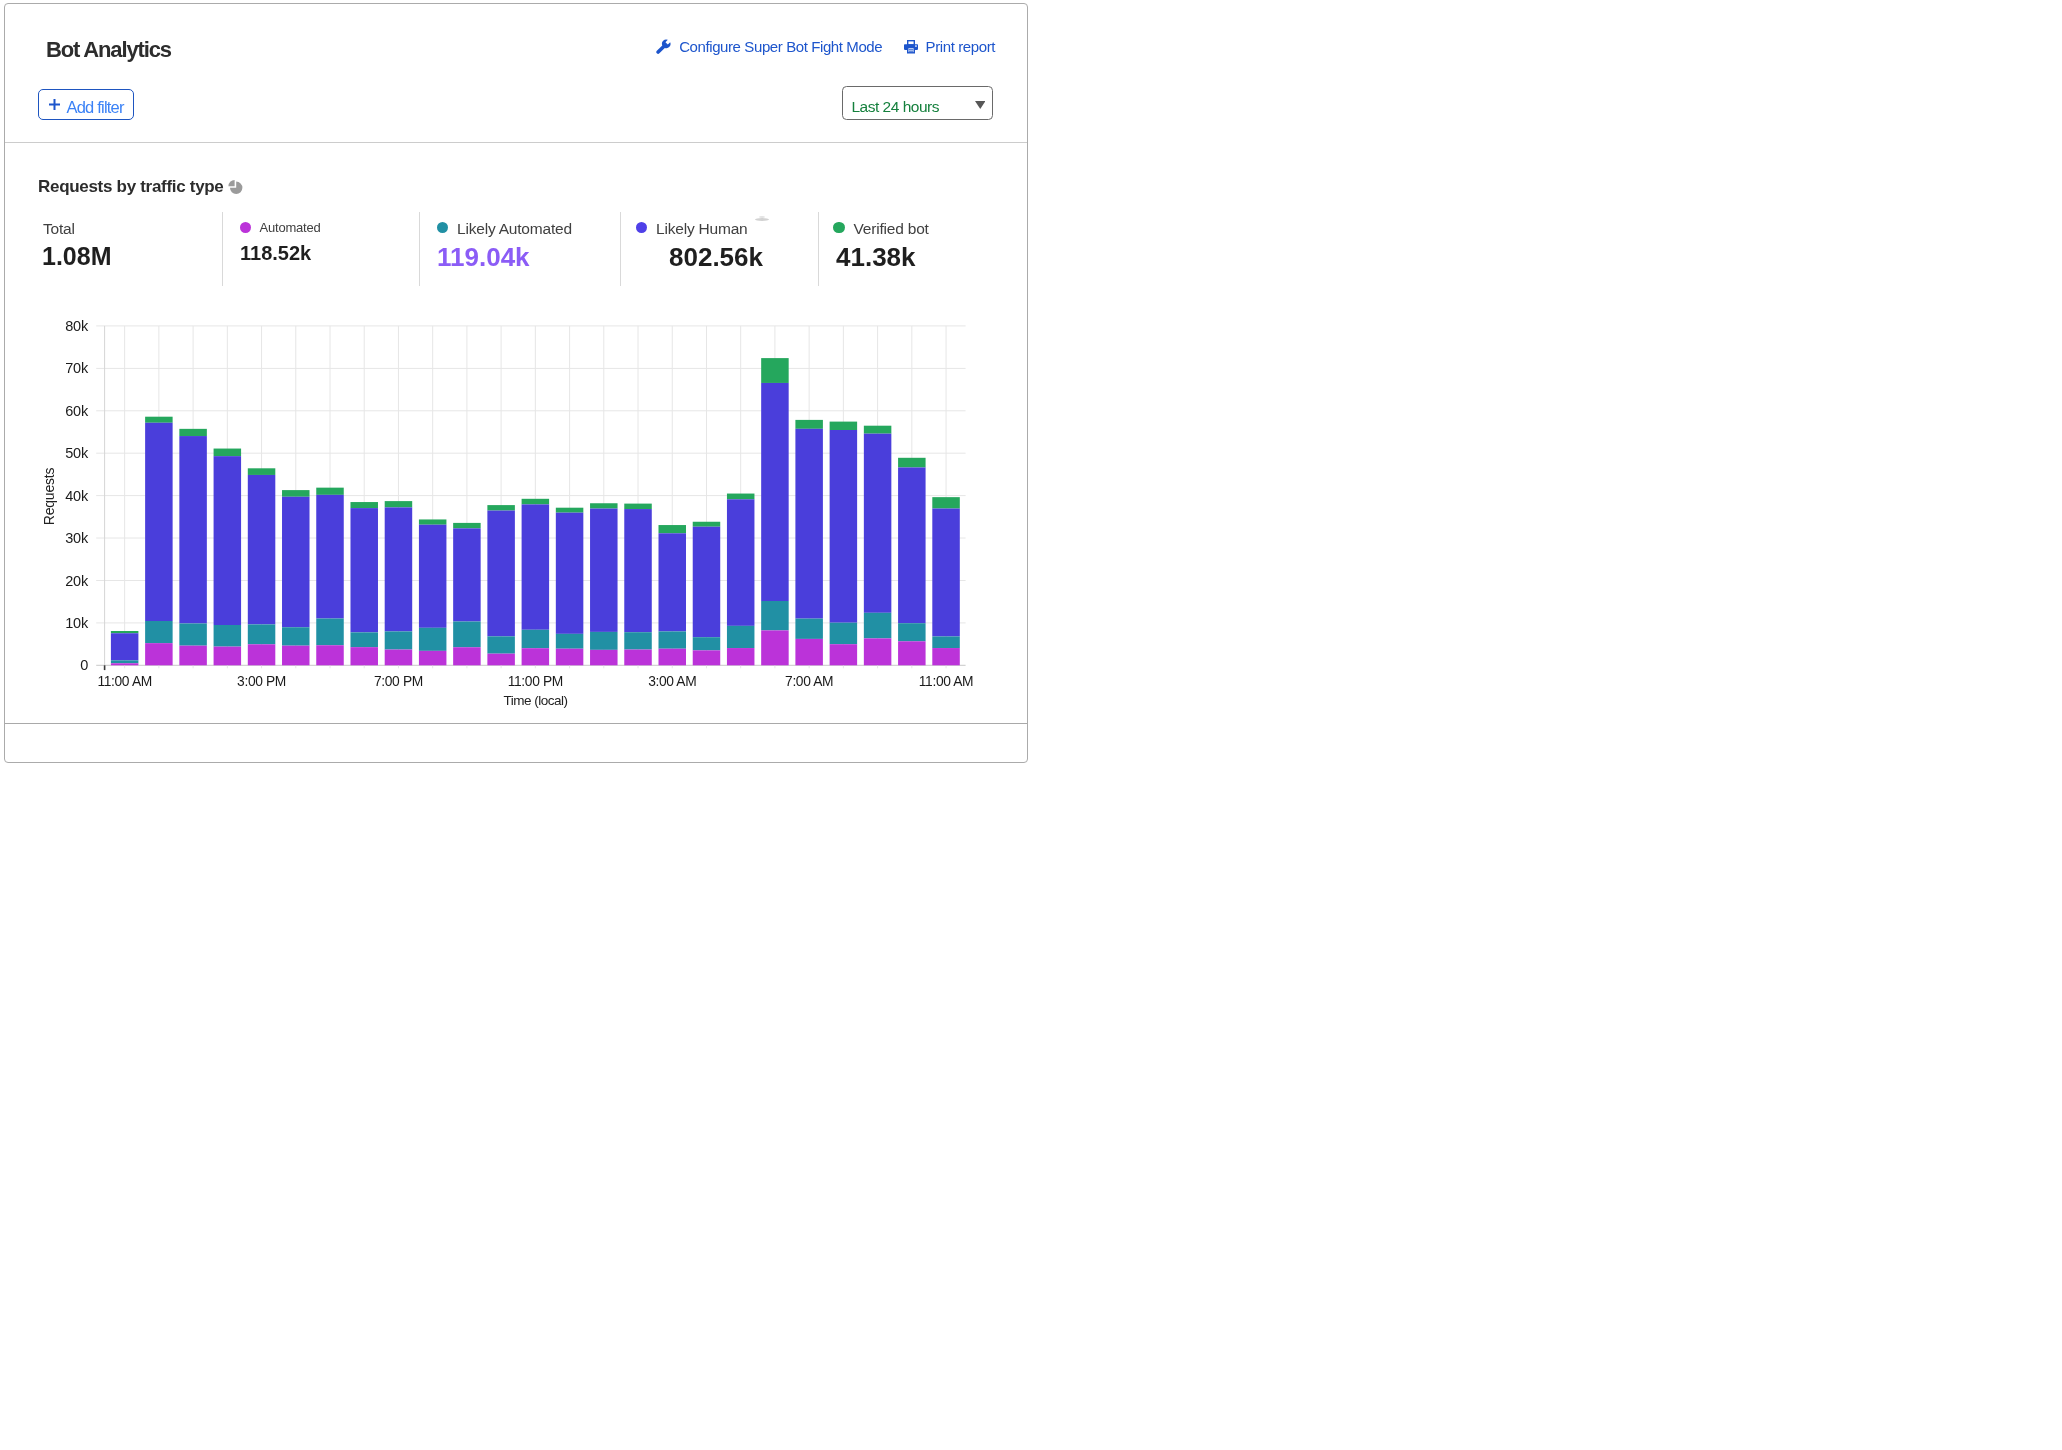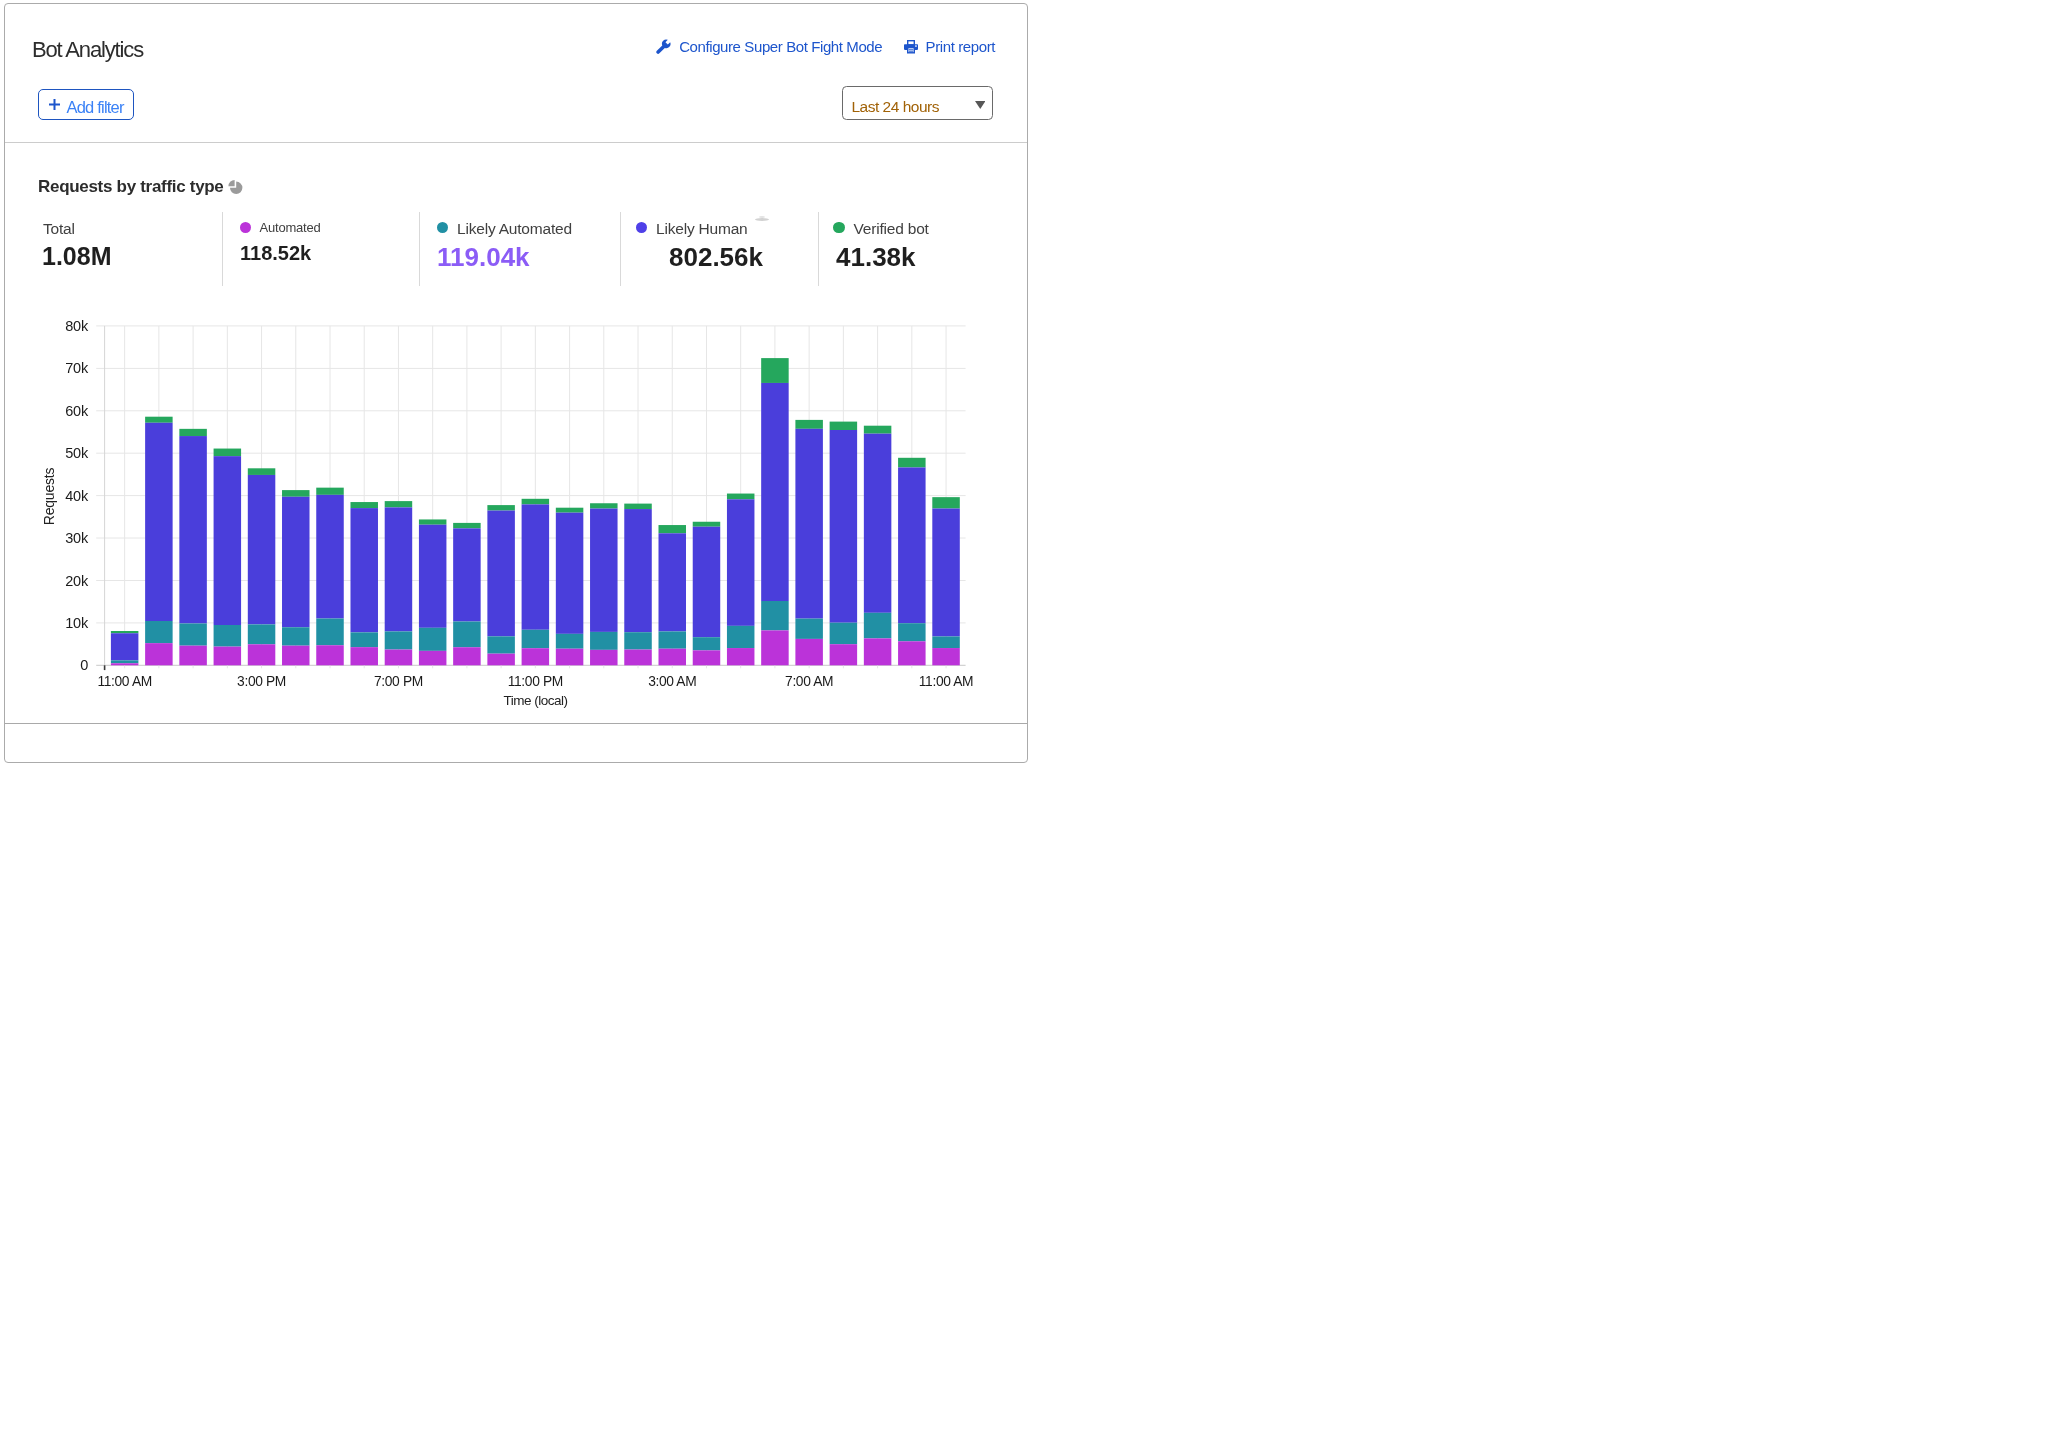--- a/index.html
+++ b/index.html
@@ -5,21 +5,21 @@
   * { margin:0; padding:0; box-sizing:border-box; }
   html,body { width:1031px; height:725px; background:#fff; font-family:"Liberation Sans", sans-serif; overflow:hidden; }
   #card { position:absolute; left:4px; top:3px; width:1023.5px; height:760px;
           border:1px solid #ababab; border-radius:4px; background:#fff; }
   .abs { position:absolute; }
 </style>
 </head>
 <body>
 <div id="card"></div>
 
-<div class="abs" style="left:32px; top:37px; font-size:22px; font-weight:400; letter-spacing:-1.15px; color:#2d2d2d;">Bot Analytics</div>
+<div class="abs" style="left:46px; top:37px; font-size:22px; font-weight:700; letter-spacing:-1.15px; color:#2d2d2d;">Bot Analytics</div>
 
 <div class="abs" style="left:0; top:38px; width:995px; text-align:right; font-size:15px; letter-spacing:-0.4px; color:#1d55cc; white-space:nowrap;">
   <svg width="15" height="15" viewBox="0 0 16 16" style="vertical-align:-2px;" fill="#1d55cc">
       <path d="M15.1 3.4 12.6 5.9 10.1 3.4 12.6 0.9a4.5 4.5 0 0 0-5.9 5.9L0.9 12.6a1.9 1.9 0 0 0 2.7 2.7l5.8-5.8a4.5 4.5 0 0 0 5.7-6.1z"></path>
     </svg>
   <span style="margin-left:4px;">Configure Super Bot Fight Mode</span>
   <span style="display:inline-block; width:14px;"></span>
   <svg width="14" height="13.5" viewBox="0 0 14 13.5" style="vertical-align:-1.5px;">
     <rect x="3.7" y="0.7" width="6.6" height="4.2" fill="#fff" stroke="#1d55cc" stroke-width="1.4"></rect>
     <rect x="0" y="4.2" width="14" height="5.7" rx="0.8" fill="#1d55cc"></rect>
@@ -31,21 +31,21 @@
   <span style="margin-left:4px;">Print report</span>
 </div>
 
 <div class="abs" style="left:37.5px; top:89.2px; width:96px; height:31.3px; border:1px solid #1e55c0; border-radius:5px;"></div>
 <svg class="abs" width="11" height="11" viewBox="0 0 11 11" style="left:48.7px; top:99.2px;" fill="#1d55cc">
     <path d="M4.5 0h2v4.5H11v2H6.5V11h-2V6.5H0v-2h4.5z"></path>
   </svg>
 <div class="abs" style="left:66.5px; top:97.6px; font-size:16.5px; letter-spacing:-0.8px; color:#3b82f6;">Add filter</div>
 
 <div class="abs" style="left:842px; top:85.7px; width:150.5px; height:34px; border:1px solid #6a6a6a; border-radius:4.5px; background:#fff;">
-  <div class="abs" style="left:8.5px; top:11.2px; font-size:15.5px; letter-spacing:-0.5px; color:#a16207;">Last 24 hours</div>
+  <div class="abs" style="left:8.5px; top:11.2px; font-size:15.5px; letter-spacing:-0.5px; color:#15803d;">Last 24 hours</div>
   <svg class="abs" width="10.5" height="8" viewBox="0 0 10.5 8" style="right:6.5px; top:14.2px;">
       <path d="M0 0h10.5L5.25 8z" fill="#575757"></path>
     </svg>
 </div>
 
 <div class="abs" style="left:5px; top:141.5px; width:1021.5px; height:1px; background:#cccccc;"></div>
 
 <div class="abs" style="left:38px; top:177px; font-size:17px; font-weight:700; letter-spacing:-0.3px; color:#2d2d2d;">Requests by traffic type</div>
 <svg class="abs" width="15" height="15" viewBox="0 0 15 15" style="left:227.5px; top:180.4px;">
   <path d="M8.2 1.6 A6.2 6.2 0 1 1 2.0 7.8 L8.2 7.8 Z" fill="#9b9b9b"></path>

